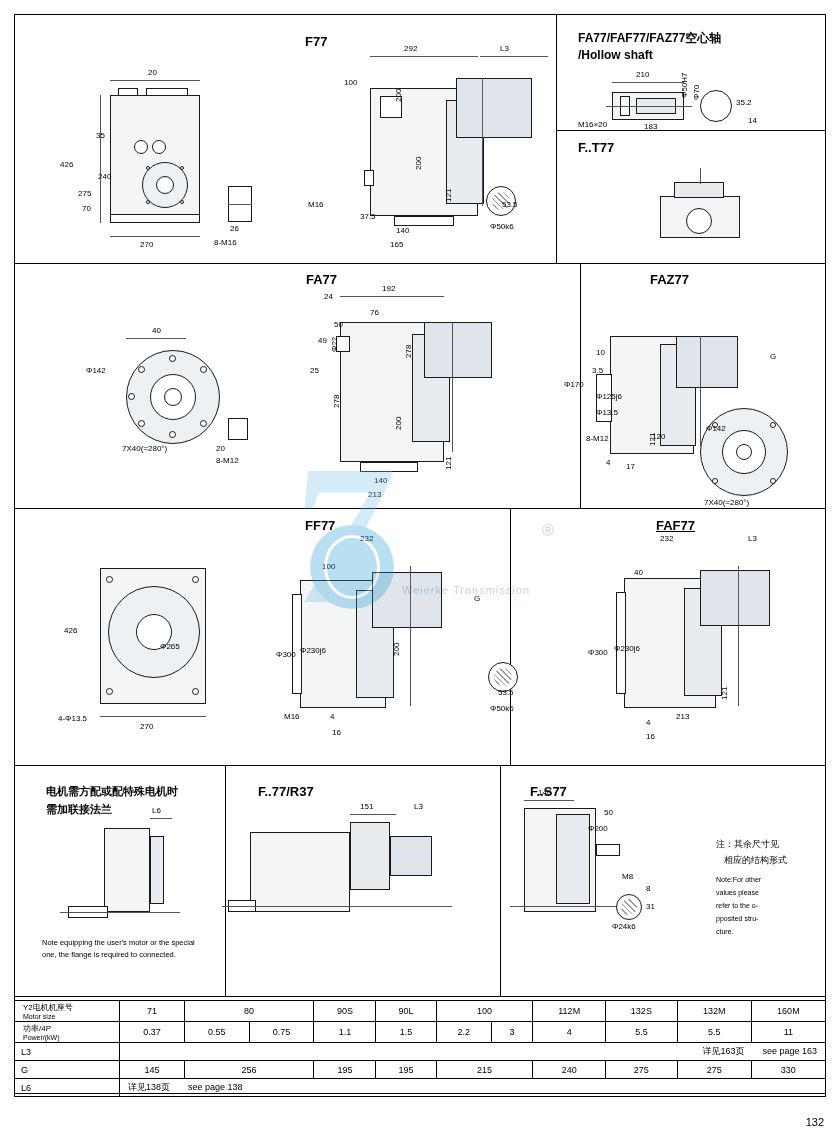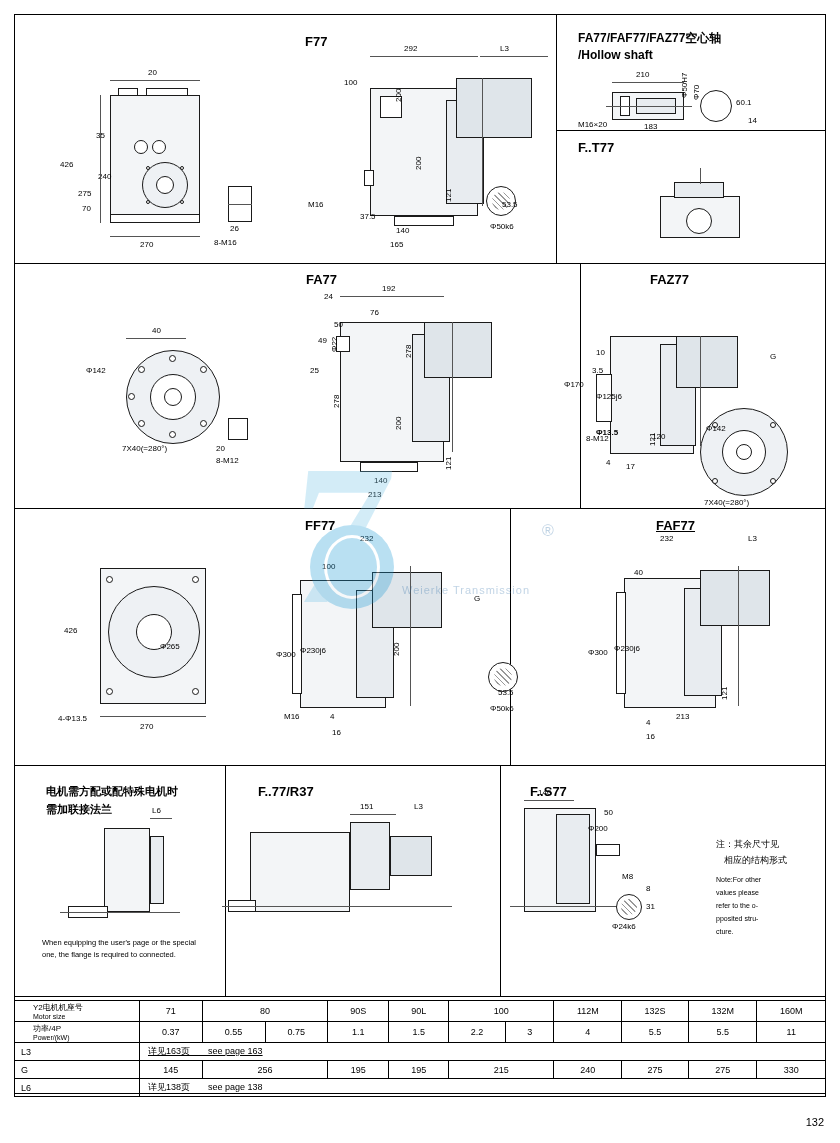--- a/index.html
+++ b/index.html
@@ -33,21 +33,21 @@
   .wm{position:absolute;left:250px;top:470px;width:360px;height:200px;opacity:.30;pointer-events:none;}
   .wm .seven{position:absolute;left:40px;top:-50px;font-size:200px;font-weight:bold;color:#6fc3e8;font-family:"Liberation Serif",serif;transform:skewX(-6deg);}
   .wm .globe{position:absolute;left:60px;top:55px;width:84px;height:84px;border-radius:50%;background:#1b9ad6;}
   .wm .globe:after{content:"";position:absolute;left:14px;top:10px;width:56px;height:64px;border:3px solid #fff;border-radius:50%;box-sizing:border-box;}
   .wm .wt{position:absolute;left:150px;top:62px;font-size:46px;font-weight:bold;color:#2f6fa8;font-family:"DejaVu Sans",sans-serif;}
   .wm .ws{position:absolute;left:152px;top:114px;font-size:11px;color:#2f6fa8;letter-spacing:1px;}
   .wm .reg{position:absolute;left:292px;top:52px;font-size:16px;color:#2f6fa8;}
 
   
   .tbl{position:absolute;left:14px;top:1000px;width:812px;border-collapse:collapse;font-size:9px;}
-  .tbl td{border:1px solid #000;text-align:center;padding:1px 18px;height:15px;}
+  .tbl td{border:1px solid #000;text-align:center;padding:1px 8px;height:15px;}
   .tbl td.hd{width:88px;text-align:center;}
   .notes{position:absolute;left:16px;top:1100px;font-size:8.5px;line-height:1.35;}
   .pno{position:absolute;right:16px;top:1116px;font-size:11px;}
 </style>
 </head>
 <body>
 
 <div class="page">
   <div class="sheet"></div>
 
@@ -130,21 +130,21 @@
     <div class="bx" style="left:620px;top:96px;width:10px;height:20px;"></div>
     <div class="bx g" style="left:636px;top:98px;width:40px;height:16px;"></div>
     <div class="ln lnh" style="left:606px;top:106px;width:86px;background:#555;"></div>
     <div class="cir" style="left:700px;top:90px;width:32px;height:32px;"></div>
     <div class="dim" style="left:612px;top:82px;width:72px;"></div>
     <div class="lbl" style="left:636px;top:70px;">210</div>
     <div class="lbl" style="left:644px;top:122px;">183</div>
     <div class="lbl" style="left:578px;top:120px;">M16×20</div>
     <div class="lbl" style="left:680px;top:98px;transform:rotate(-90deg);transform-origin:left top;">Φ50H7</div>
     <div class="lbl" style="left:692px;top:100px;transform:rotate(-90deg);transform-origin:left top;">Φ70</div>
-    <div class="lbl" style="left:736px;top:98px;">60.1</div>
+    <div class="lbl" style="left:736px;top:98px;">35.2</div>
     <div class="lbl" style="left:736px;top:116px;margin-left:12px;">14</div>
   </div>
 
   <div class="ttl" style="left:578px;top:140px;">F..T77</div>
   <div>
     <div class="bx f" style="left:660px;top:196px;width:80px;height:42px;"></div>
     <div class="bx g" style="left:674px;top:182px;width:50px;height:16px;"></div>
     <div class="ln lnv" style="left:700px;top:168px;height:16px;background:#555;"></div>
     <div class="cir" style="left:686px;top:208px;width:26px;height:26px;"></div>
   </div>
@@ -198,21 +198,21 @@
   <div>
     <div class="bx f" style="left:610px;top:336px;width:84px;height:118px;"></div>
     <div class="bx g" style="left:660px;top:344px;width:36px;height:102px;"></div>
     <div class="bx d" style="left:676px;top:336px;width:62px;height:52px;"></div>
     <div class="bx" style="left:596px;top:374px;width:16px;height:48px;"></div>
     <div class="ln lnv" style="left:700px;top:336px;height:110px;background:#555;"></div>
     <div class="lbl" style="left:596px;top:348px;">10</div>
     <div class="lbl" style="left:592px;top:366px;">3.5</div>
     <div class="lbl" style="left:564px;top:380px;">Φ170</div>
     <div class="lbl" style="left:596px;top:392px;">Φ125j6</div>
-    <div class="lbl" style="left:596px;top:428px;font-weight:bold;">Φ13.5</div>
+    <div class="lbl" style="left:596px;top:408px;">Φ13.5</div>
     <div class="lbl" style="left:586px;top:434px;">8-M12</div>
     <div class="lbl" style="left:606px;top:458px;">4</div>
     <div class="lbl" style="left:626px;top:462px;">17</div>
     <div class="lbl" style="left:648px;top:446px;transform:rotate(-90deg);transform-origin:left top;">121</div>
     <div class="lbl" style="left:652px;top:432px;">120</div>
     <div class="lbl" style="left:770px;top:352px;">G</div>
 
     <div class="cir f" style="left:700px;top:408px;width:88px;height:88px;"></div>
     <div class="cir" style="left:722px;top:430px;width:44px;height:44px;"></div>
     <div class="cir" style="left:736px;top:444px;width:16px;height:16px;"></div>
@@ -285,21 +285,21 @@
   <div class="ttl" style="left:258px;top:784px;">F..77/R37</div>
   <div class="ttl" style="left:530px;top:784px;">F..S77</div>
 
   <div>
     <div class="bx f" style="left:104px;top:828px;width:46px;height:84px;"></div>
     <div class="bx g" style="left:150px;top:836px;width:14px;height:68px;"></div>
     <div class="bx" style="left:68px;top:906px;width:40px;height:12px;"></div>
     <div class="ln lnh" style="left:60px;top:912px;width:120px;background:#555;"></div>
     <div class="dim" style="left:150px;top:818px;width:22px;"></div>
     <div class="lbl" style="left:152px;top:806px;">L6</div>
-    <div class="lbl sm" style="left:42px;top:938px;width:180px;font-size:7.5px;">When equipping the user's page or the special</div>
+    <div class="lbl sm" style="left:42px;top:938px;width:180px;font-size:7.5px;">Note equipping the user's motor or the special</div>
     <div class="lbl sm" style="left:42px;top:950px;width:180px;font-size:7.5px;">one, the flange is required to connected.</div>
   </div>
 
   <div>
     <div class="bx f" style="left:250px;top:832px;width:100px;height:80px;"></div>
     <div class="bx g" style="left:350px;top:822px;width:40px;height:68px;"></div>
     <div class="bx d" style="left:390px;top:836px;width:42px;height:40px;"></div>
     <div class="bx" style="left:228px;top:900px;width:28px;height:12px;"></div>
     <div class="ln lnh" style="left:222px;top:906px;width:230px;background:#555;"></div>
     <div class="dim" style="left:350px;top:814px;width:46px;"></div>
@@ -370,21 +370,21 @@
       <td>1.5</td>
       <td>2.2</td>
       <td>3</td>
       <td>4</td>
       <td>5.5</td>
       <td>5.5</td>
       <td>11</td>
     </tr>
     <tr>
       <td class="hd" style="text-align:left;padding-left:6px;">L3</td>
-      <td colspan="11" style="text-align:left;padding-left:8px;text-decoration:underline;">详见163页　　see page 163</td>
+      <td colspan="11" style="text-align:right;padding-left:8px;">详见163页　　see page 163</td>
     </tr>
     <tr>
       <td class="hd" style="text-align:left;padding-left:6px;">G</td>
       <td>145</td>
       <td colspan="2">256</td>
       <td>195</td>
       <td>195</td>
       <td colspan="2">215</td>
       <td>240</td>
       <td>275</td>

